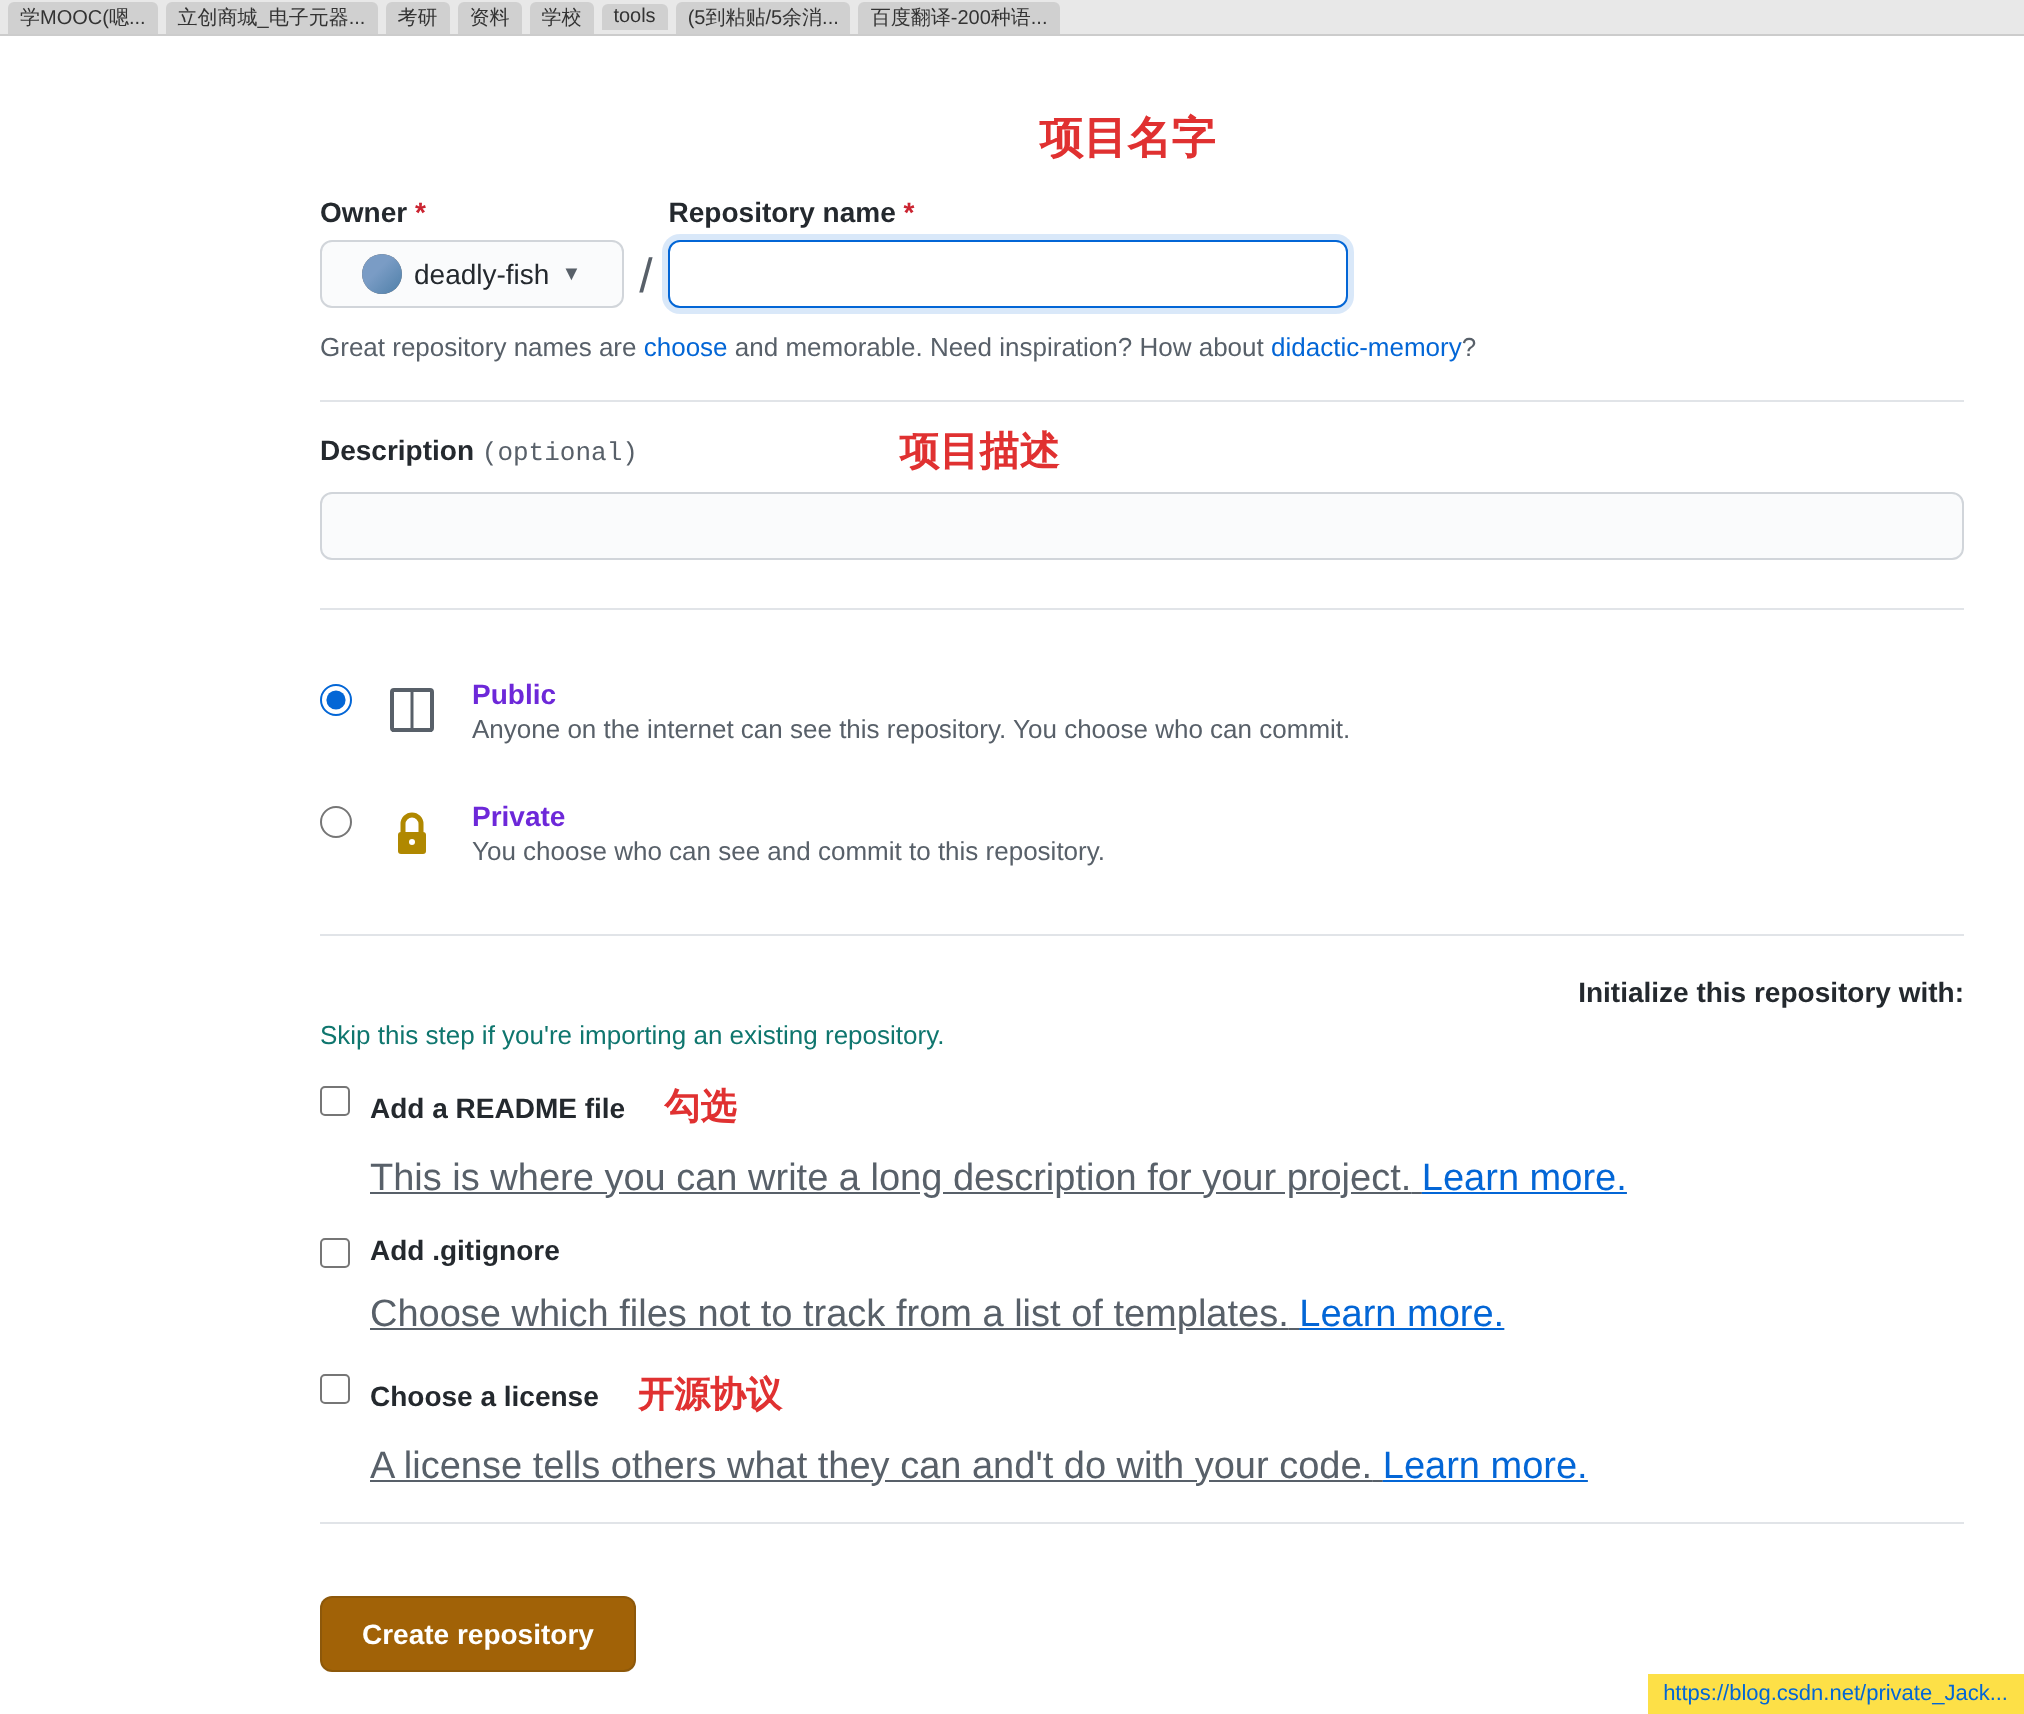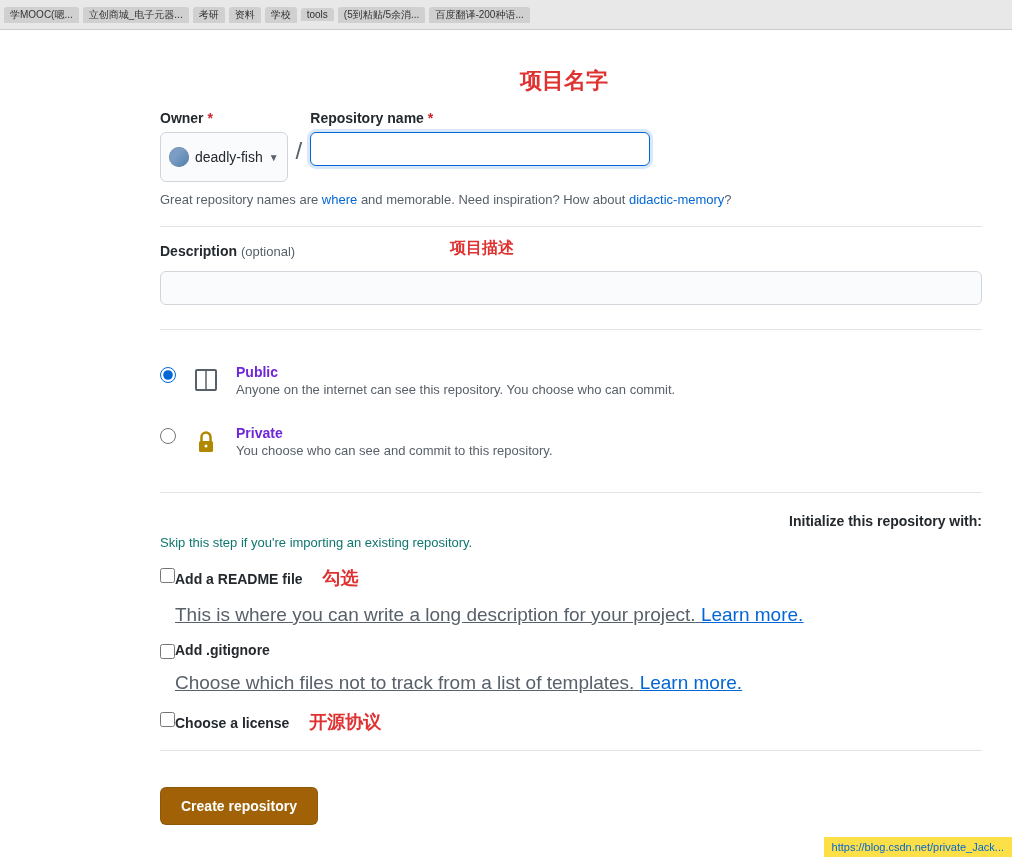--- a/index.html
+++ b/index.html
@@ -4,21 +4,21 @@
   <style>
     * { box-sizing: border-box; margin: 0; padding: 0; }
     body {
       font-family: -apple-system, BlinkMacSystemFont, "Segoe UI", Helvetica, Arial, sans-serif;
       font-size: 14px;
       color: #24292e;
       background: #fff;
     }
     .browser-tabs {
       background: #e8e8e8;
-      height: 30px;
+      height: 18px;
       display: flex;
       align-items: center;
       padding: 0 4px;
       gap: 4px;
       border-bottom: 1px solid #ccc;
     }
     .tab-item {
       font-size: 10px;
       color: #333;
       background: #d0d0d0;
@@ -50,31 +50,32 @@
       color: #24292e;
       margin-bottom: 6px;
     }
     .required-star {
       color: #cb2431;
     }
     .optional-label {
       font-weight: 400;
       color: #586069;
       font-size: 13px;
+      font-family: Liberation Mono, monospace;
     }
     .owner-select {
       display: flex;
       align-items: center;
       gap: 6px;
       border: 1px solid #d1d5da;
       border-radius: 6px;
-      padding: 5px 8px;
+      padding: 5px 20px;
       background: #fafbfc;
       cursor: pointer;
-      height: 50px;
+      height: 34px;
       font-size: 14px;
       color: #24292e;
     }
     .owner-avatar {
       width: 20px;
       height: 20px;
       border-radius: 50%;
       background: #6a737d;
       display: flex;
       align-items: center;
@@ -193,20 +194,21 @@
       text-align: right;
     }
     .init-subtitle {
       font-size: 13px;
       color: #0f766e;
       margin-bottom: 16px;
     }
     .checkbox-option {
       display: flex;
       align-items: flex-start;
+      gap: 10px;
       margin-bottom: 16px;
     }
     .checkbox-input {
       margin-top: 2px;
       width: 15px;
       height: 15px;
       cursor: pointer;
       flex-shrink: 0;
       border: 1px solid #d1d5da;
     }
@@ -300,33 +302,33 @@
       <div class="field-label">
         <span>Repository name</span>
         <span class="required-star">*</span>
       </div>
       <input type="text" class="repo-name-input" value="" placeholder="" style="">
     </div>
   </div>
 
   
   <div class="hint-text" style="margin-top: 8px;">
-    <span>Great repository names are </span><span class="short">where</span><span> and memorable. Need inspiration? How about </span><a href="#" class="hint-link">didactic-memory</a><span>?</span>
+    <span>Great repository names are </span><span class="short">choose</span><span> and memorable. Need inspiration? How about </span><a href="#" class="hint-link">didactic-memory</a><span>?</span>
   </div>
 
   <hr class="divider">
 
   
   <div style="position: relative;">
     <div class="field-label">
       <span>Description</span>
       <span class="optional-label"> <span>(optional)</span></span>
     </div>
     
-    <span class="annotation-label" style="position: absolute; top: -5px; left: 290px; font-size: 16px; font-family: Liberation Serif, serif;">项目描述</span>
+    <span class="annotation-label" style="position: absolute; top: -5px; left: 290px; font-size: 20px; font-family: Liberation Serif, serif;">项目描述</span>
     <input type="text" class="description-input" value="" placeholder="" style="">
   </div>
 
   <hr class="divider" style="margin-top: 24px;">
 
   
   <div class="radio-group">
 
     <div class="radio-option">
       <input type="radio" class="radio-input" name="visibility" id="public-radio" checked="" style="">
@@ -393,20 +395,24 @@
       </div>
     </div>
 
     <div class="checkbox-option" style="position: relative;">
       <input type="checkbox" class="checkbox-input" id="license-checkbox" style="">
       <div class="checkbox-content">
         <label class="checkbox-title" for="license-checkbox">
           <span>Choose a license</span>
           <span style="color: #e03131; font-size: 18px; font-weight: bold; font-family: 'Microsoft YaHei', sans-serif; margin-left: 16px;">开源协议</span>
         </label>
+        <span class="checkbox-description">
+          <span>A license tells others what they can and't do with your code.</span>
+          <a href="#">Learn more.</a>
+        </span>
       </div>
     </div>
   </div>
 
   <hr class="divider">
 
   
   <button class="create-btn">Create repository</button>
 
 </div>

